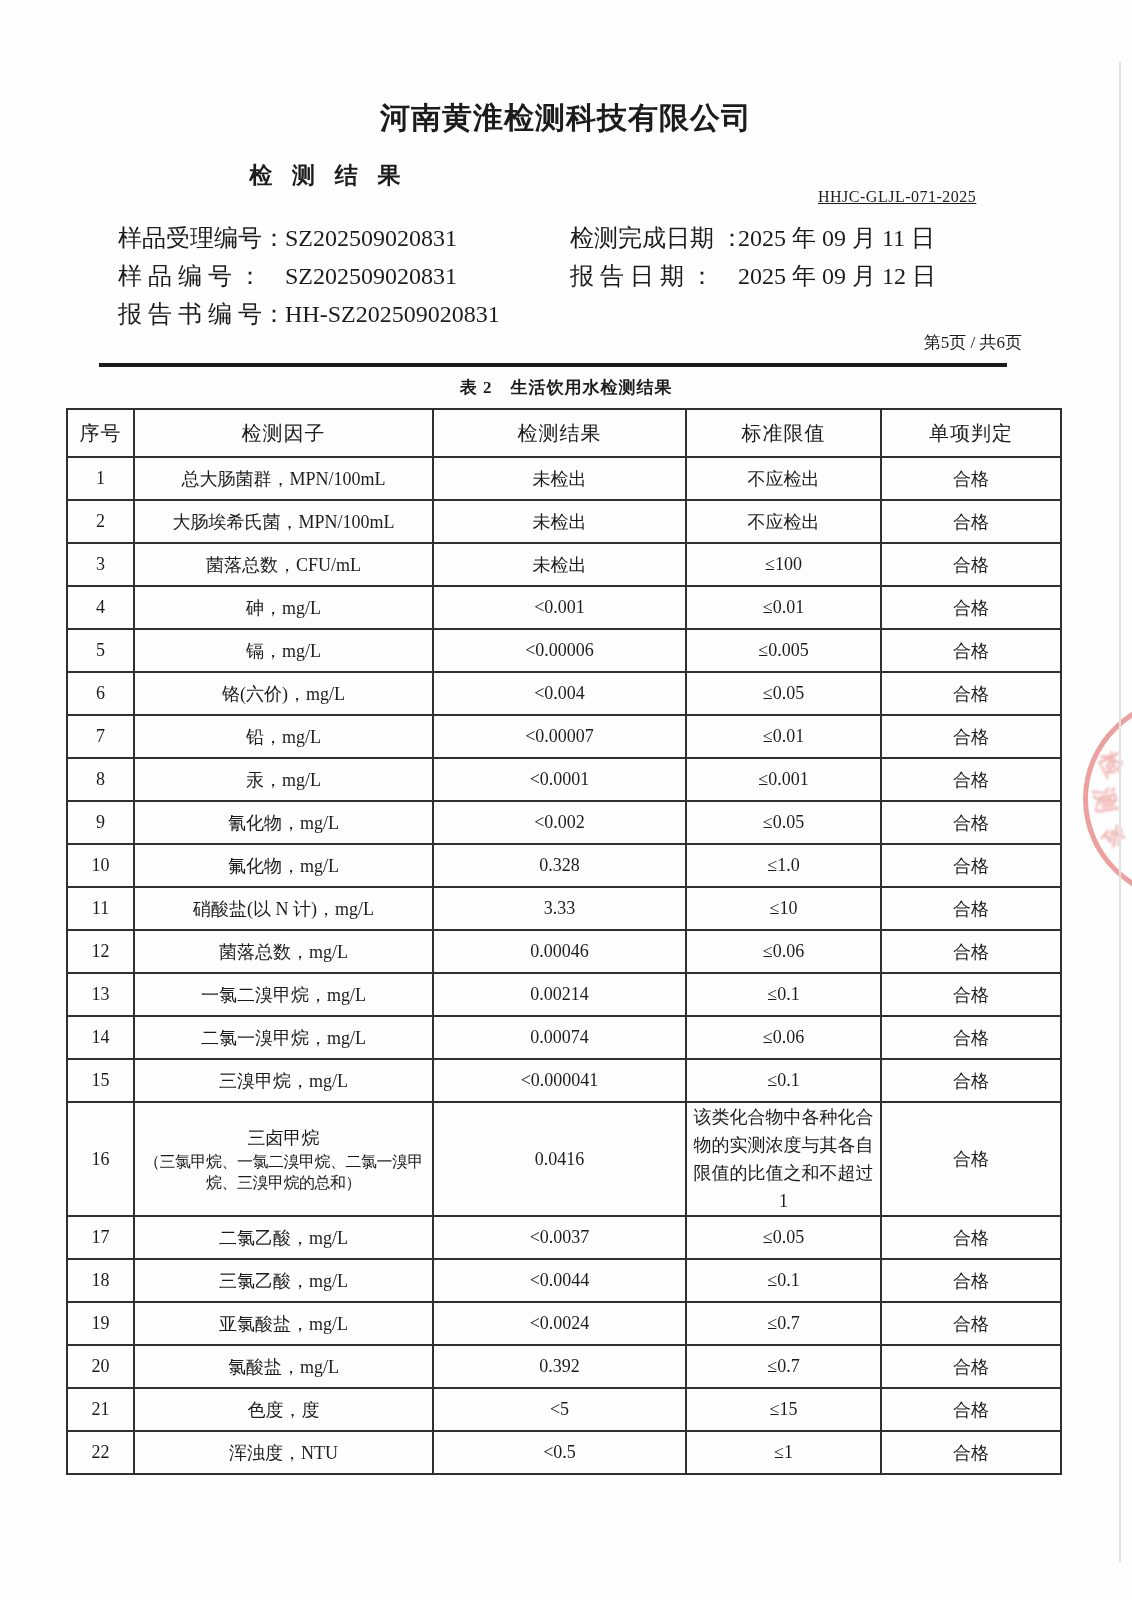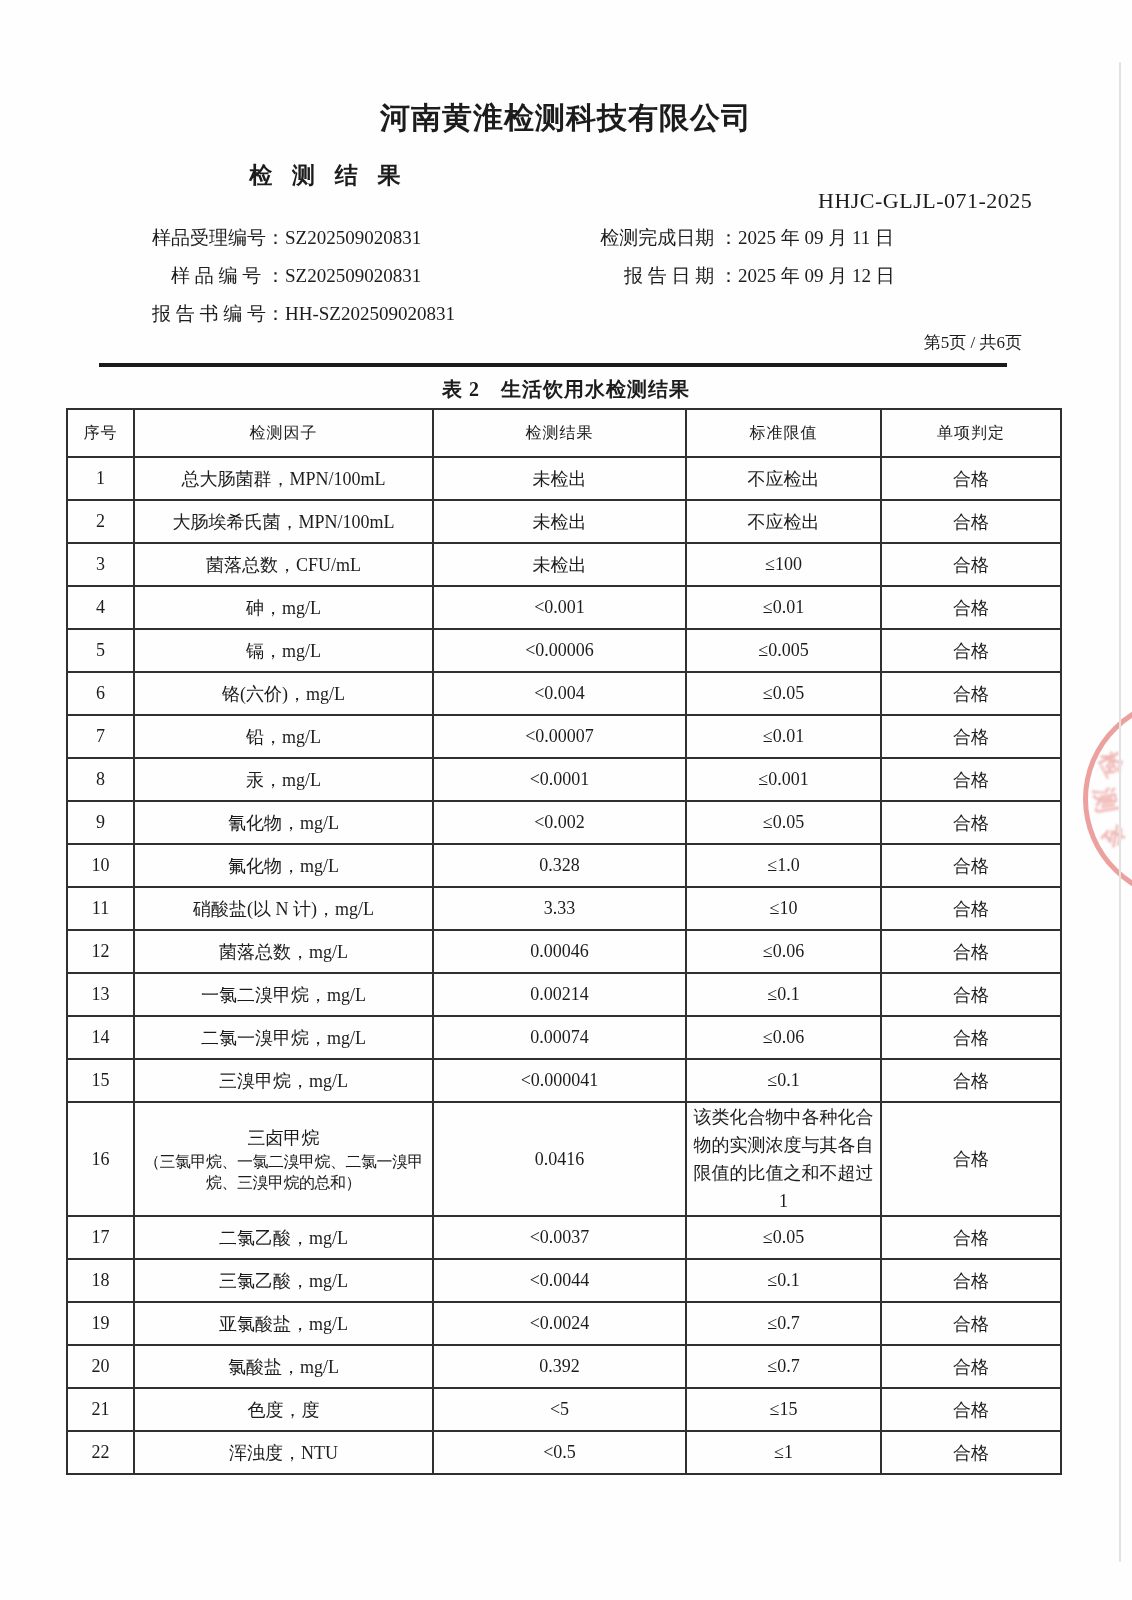--- a/index.html
+++ b/index.html
@@ -10,43 +10,43 @@
   }
   .company-title{
     position:absolute;top:98px;left:0;width:100%;text-align:center;
     font-size:30px;font-weight:bold;letter-spacing:1px;
   }
   .doc-title{
     position:absolute;top:160px;left:0;width:58%;text-align:center;
     font-size:23px;font-weight:bold;letter-spacing:7px;
   }
   .doc-code{
-    position:absolute;top:188px;left:818px;font-size:22px;letter-spacing:0.5px;
-  }
-  .meta-col{position:absolute;top:219px;font-size:19px;text-align:right;}
+    position:absolute;top:188px;left:818px;font-size:16px;letter-spacing:0.5px;text-decoration:underline;
+  }
+  .meta-col{position:absolute;top:219px;font-size:24px;}
   .meta-col.left{left:118px;}
   .meta-col.right{left:570px;}
   .meta-row{height:38px;display:flex;align-items:center;white-space:nowrap;}
   .meta-label{display:inline-block;width:167px;}
   .meta-col.right .meta-label{width:168px;}
   .page-num{position:absolute;top:331px;right:110px;font-size:17px;}
   .header-rule{position:absolute;top:363px;left:99px;width:908px;height:4px;background:#1b1b1b;}
   .table-caption{
     position:absolute;top:376px;left:0;width:100%;text-align:center;
-    font-size:20px;font-weight:bold;letter-spacing:1px;
+    font-size:17px;font-weight:bold;letter-spacing:1px;
   }
   table.results{
     position:absolute;top:408px;left:66px;width:994px;
     border-collapse:collapse;table-layout:fixed;
   }
   table.results th,table.results td{
     border:2px solid #303030;text-align:center;vertical-align:middle;
     padding:0;overflow:hidden;
   }
-  table.results th{height:46px;font-size:16px;font-weight:normal;letter-spacing:1px;}
+  table.results th{height:46px;font-size:20px;font-weight:normal;letter-spacing:1px;}
   table.results td{height:41px;font-size:18px;}
   .f-note{font-size:16px;line-height:21px;margin-top:1px;letter-spacing:-0.5px;}
   td.limit-long{font-size:15.5px;line-height:28px;padding:8px 12px;}
   
   .stamp{position:absolute;top:696px;left:1083px;width:210px;height:206px;pointer-events:none;}
   .stamp-ring{
     position:absolute;inset:0;border:5px solid rgba(222,84,78,0.55);
     border-radius:50%;filter:blur(0.7px);
   }
   .stamp-char{

